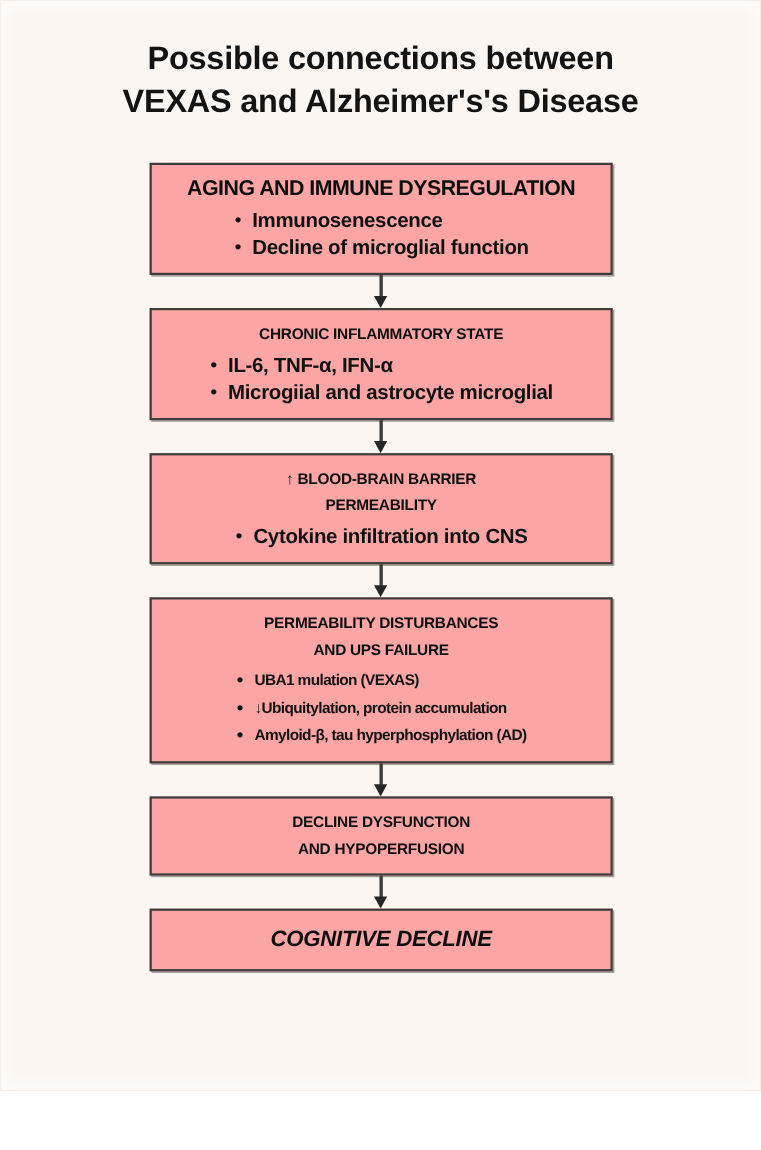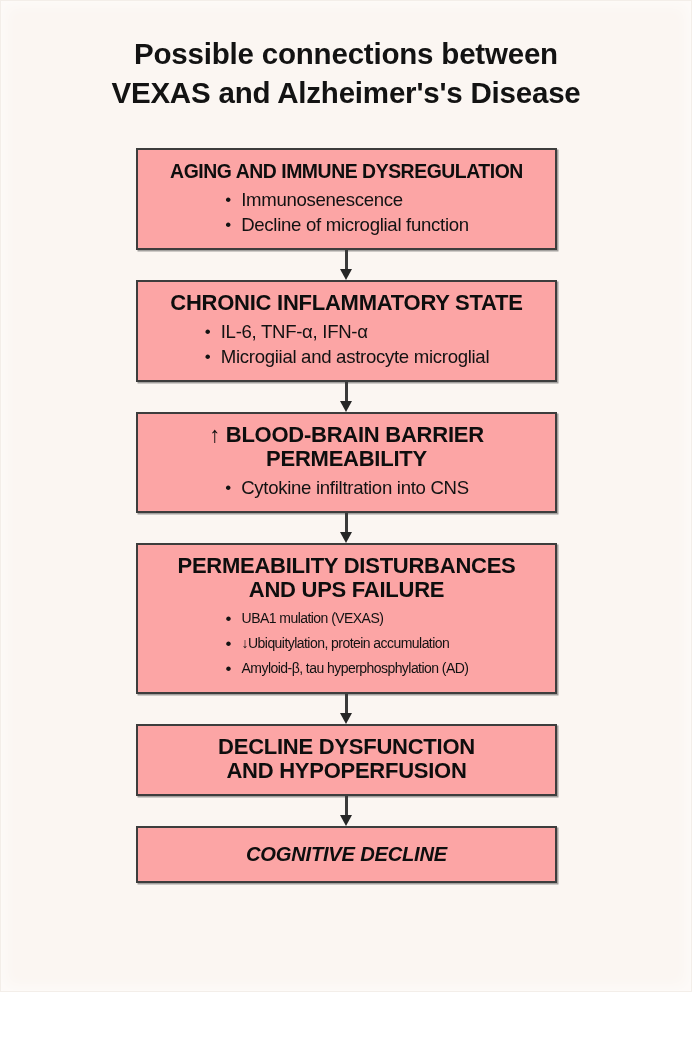--- a/index.html
+++ b/index.html
@@ -51,40 +51,41 @@
     position: relative;
     background: #fca5a5;
     border: 2.2px solid #3d3d3d;
     box-sizing: border-box;
     box-shadow: 1.5px 1.5px 0 0 rgba(90,90,90,0.55);
     padding: 9px 10px 11px 10px;
   }
   .node-title {
     color: #0e0e0e;
     font-weight: bold;
-    font-size: 22px;
+    font-size: 14px;
     line-height: 24px;
     text-align: center;
     letter-spacing: -0.25px;
     white-space: nowrap;
   }
   .node-title.wide {
     font-size: 19.4px;
     letter-spacing: -0.45px;
   }
   .node-title .tl {
     display: block;
   }
   .bullets {
     list-style: none;
     margin: 4px 0 0 0;
     padding: 0;
     display: table;
     margin-left: auto;
     margin-right: auto;
+    font-weight: bold;
   }
   .bullets li {
     color: #121212;
     font-size: 18.6px;
     line-height: 25px;
     letter-spacing: -0.3px;
     white-space: nowrap;
     text-align: left;
     padding-left: 17px;
     position: relative;

